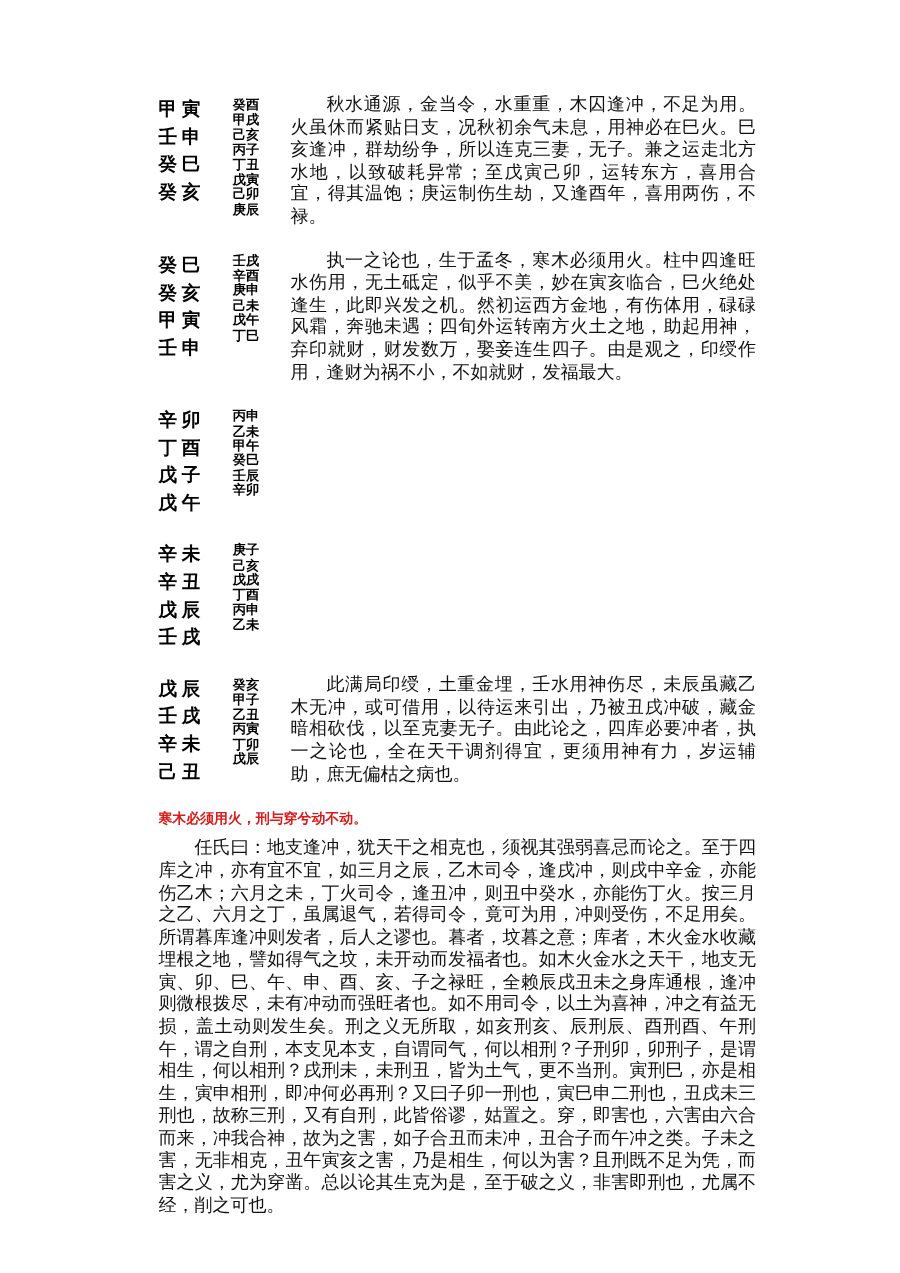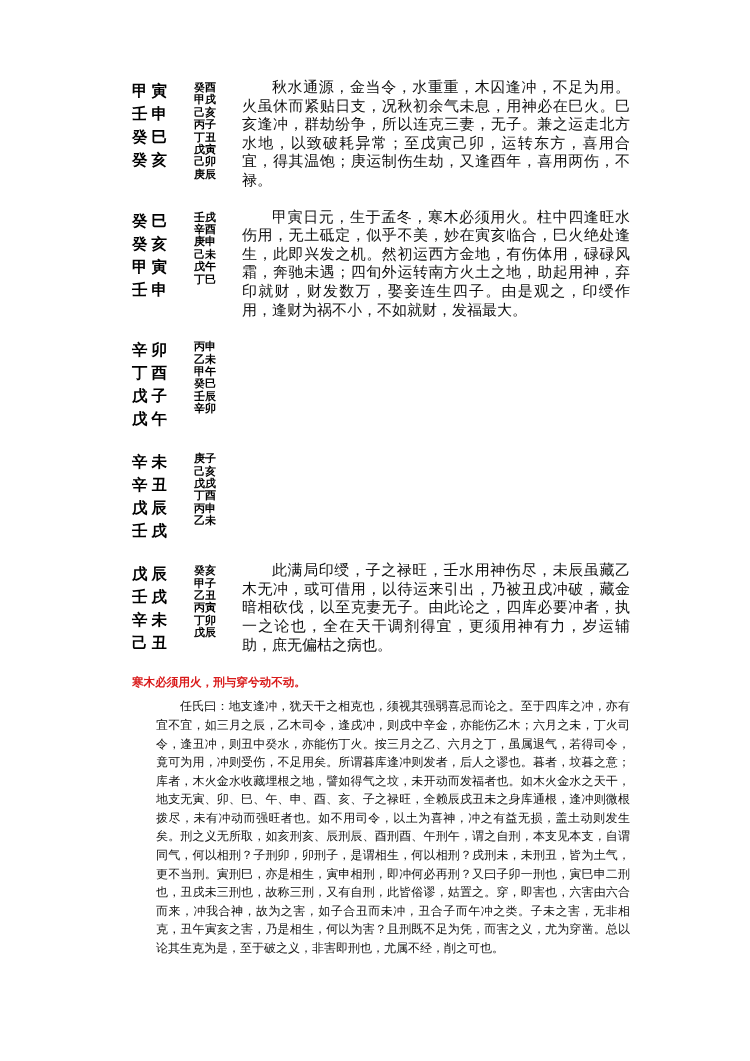--- a/index.html
+++ b/index.html
@@ -85,27 +85,26 @@
     font-size: 11.6px;
     line-height: 18.2px;
     font-weight: 700;
     text-align: justify;
     text-justify: inter-ideograph;
   }
 
   
   .commentary {
     margin-top: 6px;
-    font-size: 12px;
+    font-size: 15px;
     line-height: 18.6px;
     text-align: justify;
     text-justify: inter-ideograph;
     text-indent: 2em;
     color: #111;
-    margin-left: 24px;
   }
 </style>
 </head>
 <body>
 
 <div class="page">
 
   <div class="case">
     <div class="case-pillars">
       <div class="pillar-line">甲寅</div>
@@ -156,21 +155,21 @@
       </div>
       <div class="luck-col">
         <div class="luck-cell">戌</div>
         <div class="luck-cell">酉</div>
         <div class="luck-cell">申</div>
         <div class="luck-cell">未</div>
         <div class="luck-cell">午</div>
         <div class="luck-cell">巳</div>
       </div>
     </div>
-    <div class="case-text">甲寅日元，生于孟冬，寒木必须用火。柱中四逢旺水伤用，无土砥定，似乎不美，妙在寅亥临合，巳火绝处逢生，此即兴发之机。然初运西方金地，有伤体用，碌碌风霜，奔驰未遇；四旬外运转南方火土之地，助起用神，弃印就财，财发数万，娶妾连生四子。由是观之，印绶作用，逢财为祸不小，不如就财，发福最大。</div>
+    <div class="case-text">执一之论也，生于孟冬，寒木必须用火。柱中四逢旺水伤用，无土砥定，似乎不美，妙在寅亥临合，巳火绝处逢生，此即兴发之机。然初运西方金地，有伤体用，碌碌风霜，奔驰未遇；四旬外运转南方火土之地，助起用神，弃印就财，财发数万，娶妾连生四子。由是观之，印绶作用，逢财为祸不小，不如就财，发福最大。</div>
   </div>
 
   <div class="case">
     <div class="case-pillars">
       <div class="pillar-line">辛卯</div>
       <div class="pillar-line">丁酉</div>
       <div class="pillar-line">戊子</div>
       <div class="pillar-line">戊午</div>
     </div>
     <div class="case-luck">
@@ -238,21 +237,21 @@
       </div>
       <div class="luck-col">
         <div class="luck-cell">亥</div>
         <div class="luck-cell">子</div>
         <div class="luck-cell">丑</div>
         <div class="luck-cell">寅</div>
         <div class="luck-cell">卯</div>
         <div class="luck-cell">辰</div>
       </div>
     </div>
-    <div class="case-text">此满局印绶，子之禄旺，壬水用神伤尽，未辰虽藏乙木无冲，或可借用，以待运来引出，乃被丑戌冲破，藏金暗相砍伐，以至克妻无子。由此论之，四库必要冲者，执一之论也，全在天干调剂得宜，更须用神有力，岁运辅助，庶无偏枯之病也。</div>
+    <div class="case-text">此满局印绶，土重金埋，壬水用神伤尽，未辰虽藏乙木无冲，或可借用，以待运来引出，乃被丑戌冲破，藏金暗相砍伐，以至克妻无子。由此论之，四库必要冲者，执一之论也，全在天干调剂得宜，更须用神有力，岁运辅助，庶无偏枯之病也。</div>
   </div>
 
   <div class="note-red">寒木必须用火，刑与穿兮动不动。</div>
 
 
   <div class="commentary">任氏曰：地支逢冲，犹天干之相克也，须视其强弱喜忌而论之。至于四库之冲，亦有宜不宜，如三月之辰，乙木司令，逢戌冲，则戌中辛金，亦能伤乙木；六月之未，丁火司令，逢丑冲，则丑中癸水，亦能伤丁火。按三月之乙、六月之丁，虽属退气，若得司令，竟可为用，冲则受伤，不足用矣。所谓暮库逢冲则发者，后人之谬也。暮者，坟暮之意；库者，木火金水收藏埋根之地，譬如得气之坟，未开动而发福者也。如木火金水之天干，地支无寅、卯、巳、午、申、酉、亥、子之禄旺，全赖辰戌丑未之身库通根，逢冲则微根拨尽，未有冲动而强旺者也。如不用司令，以土为喜神，冲之有益无损，盖土动则发生矣。刑之义无所取，如亥刑亥、辰刑辰、酉刑酉、午刑午，谓之自刑，本支见本支，自谓同气，何以相刑？子刑卯，卯刑子，是谓相生，何以相刑？戌刑未，未刑丑，皆为土气，更不当刑。寅刑巳，亦是相生，寅申相刑，即冲何必再刑？又曰子卯一刑也，寅巳申二刑也，丑戌未三刑也，故称三刑，又有自刑，此皆俗谬，姑置之。穿，即害也，六害由六合而来，冲我合神，故为之害，如子合丑而未冲，丑合子而午冲之类。子未之害，无非相克，丑午寅亥之害，乃是相生，何以为害？且刑既不足为凭，而害之义，尤为穿凿。总以论其生克为是，至于破之义，非害即刑也，尤属不经，削之可也。</div>
 
 </div>
 
 </body></html>

